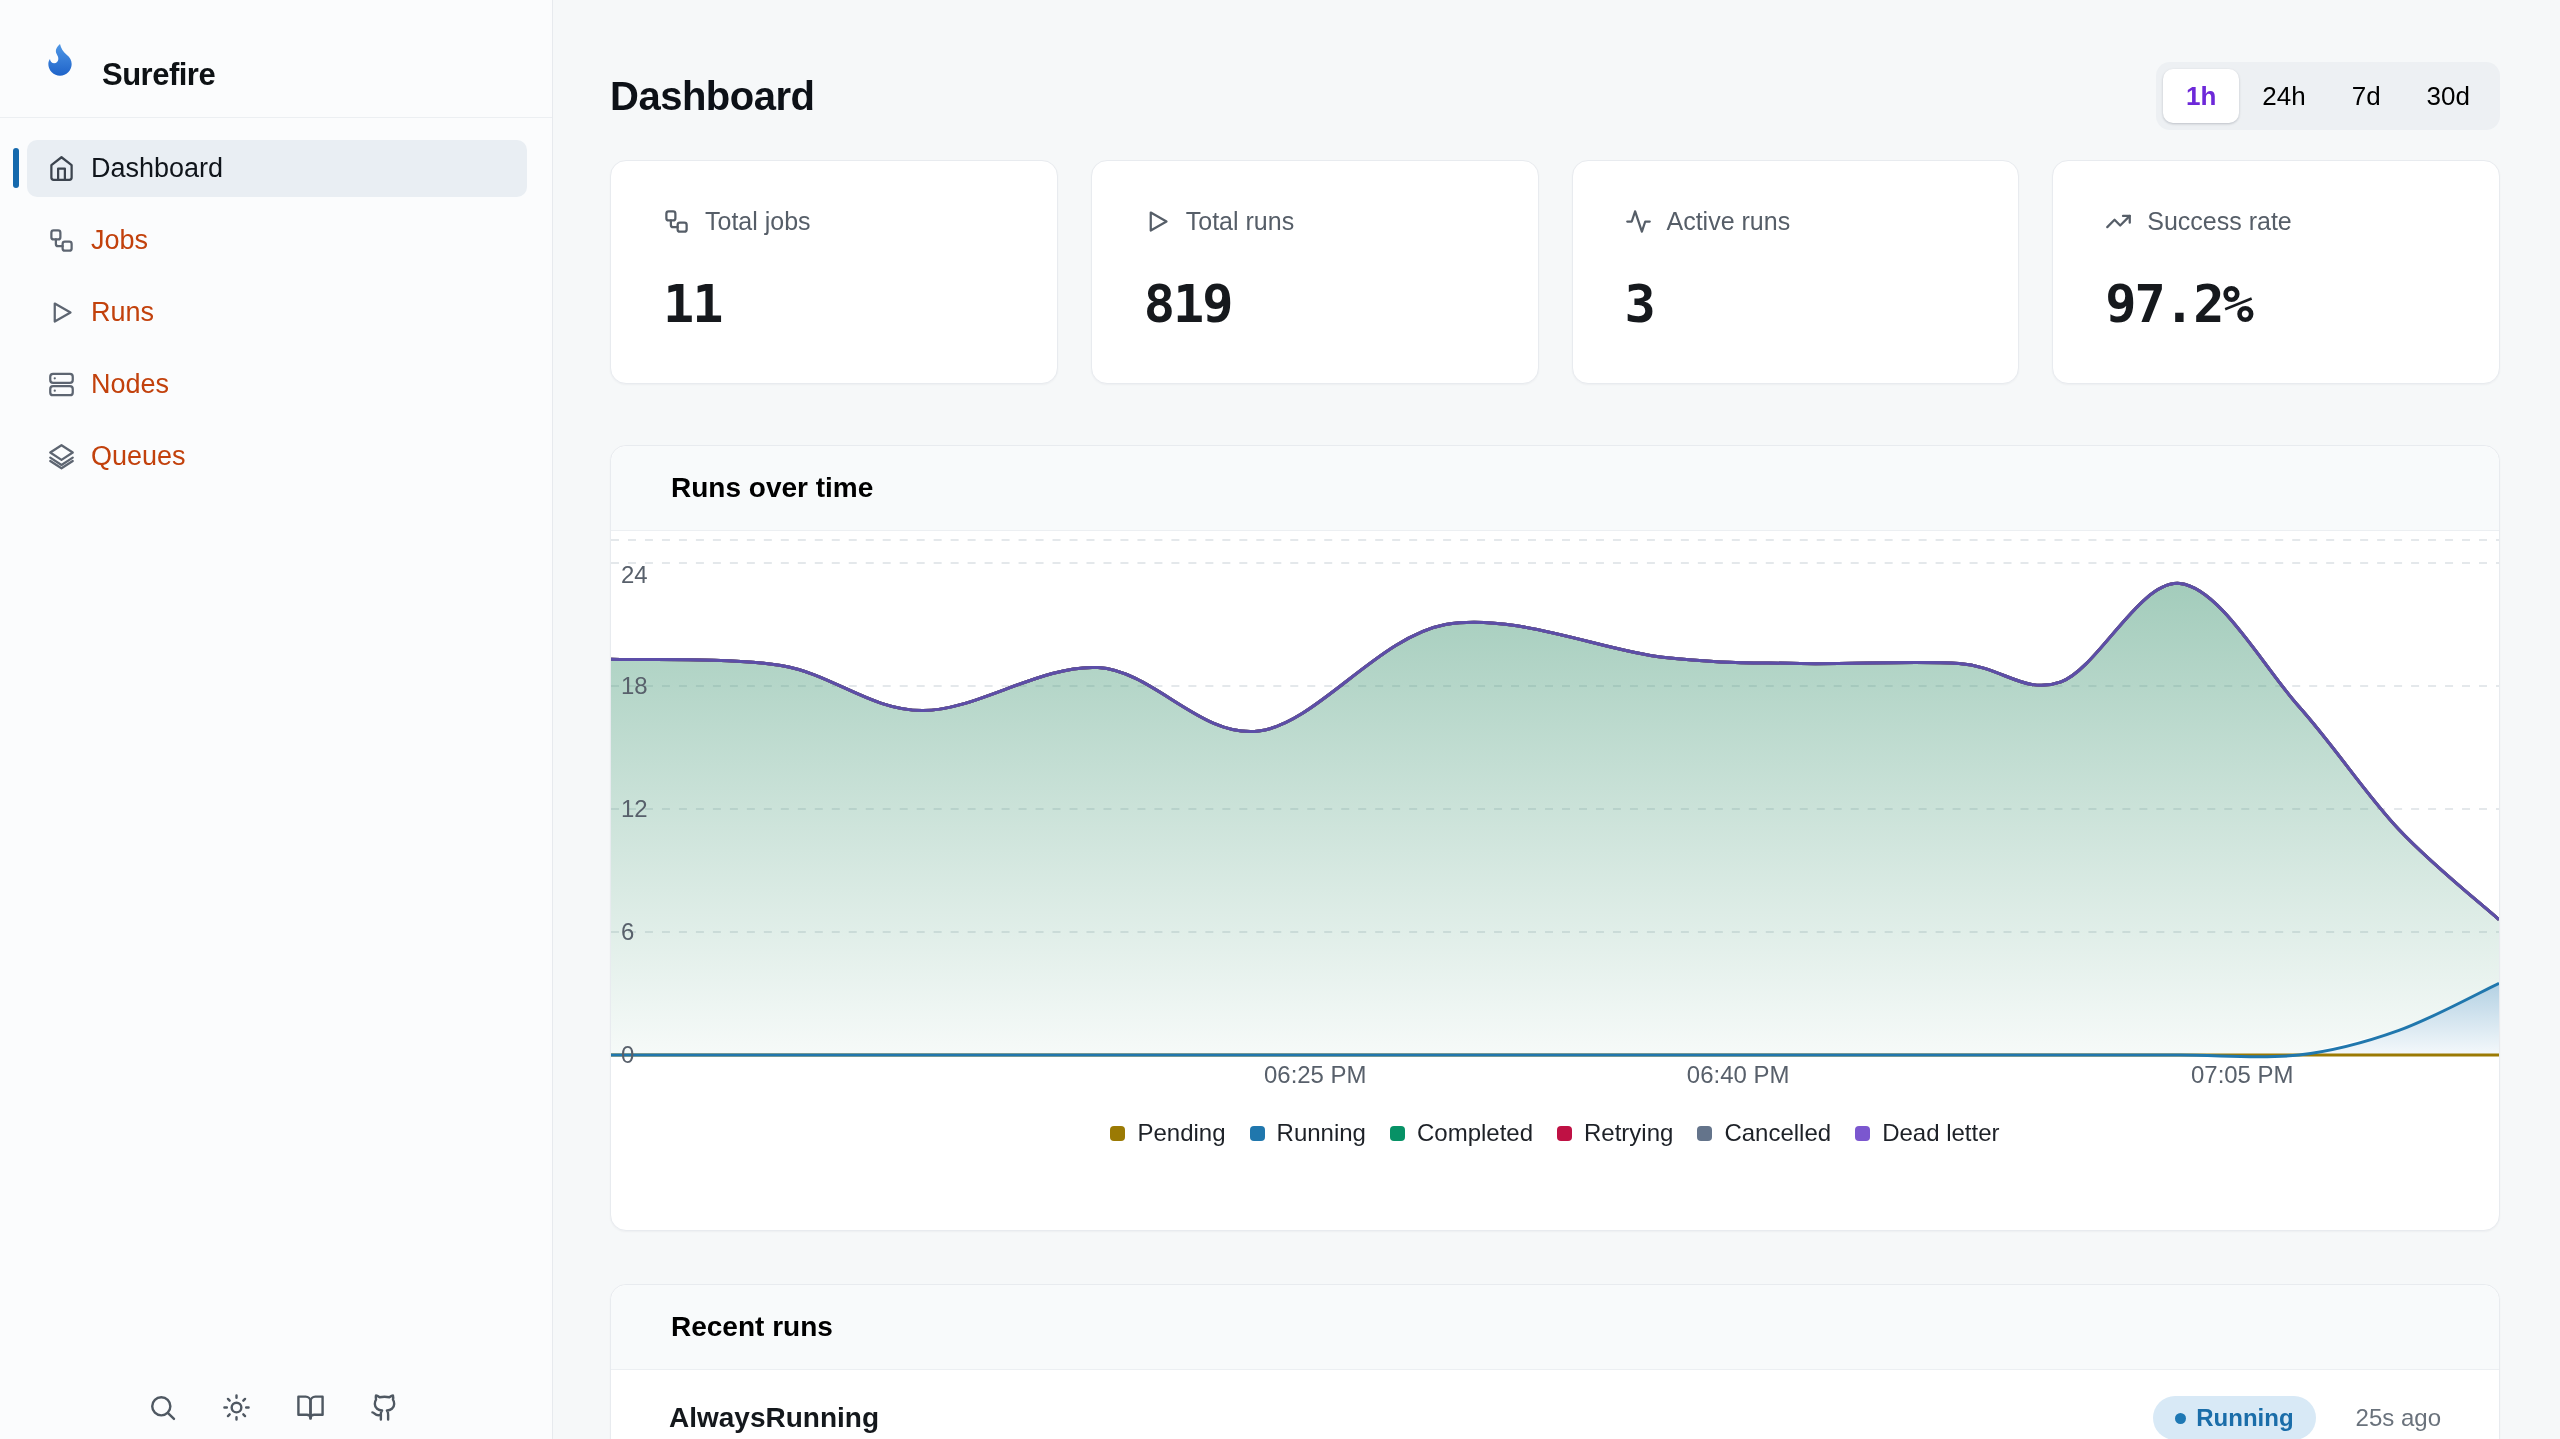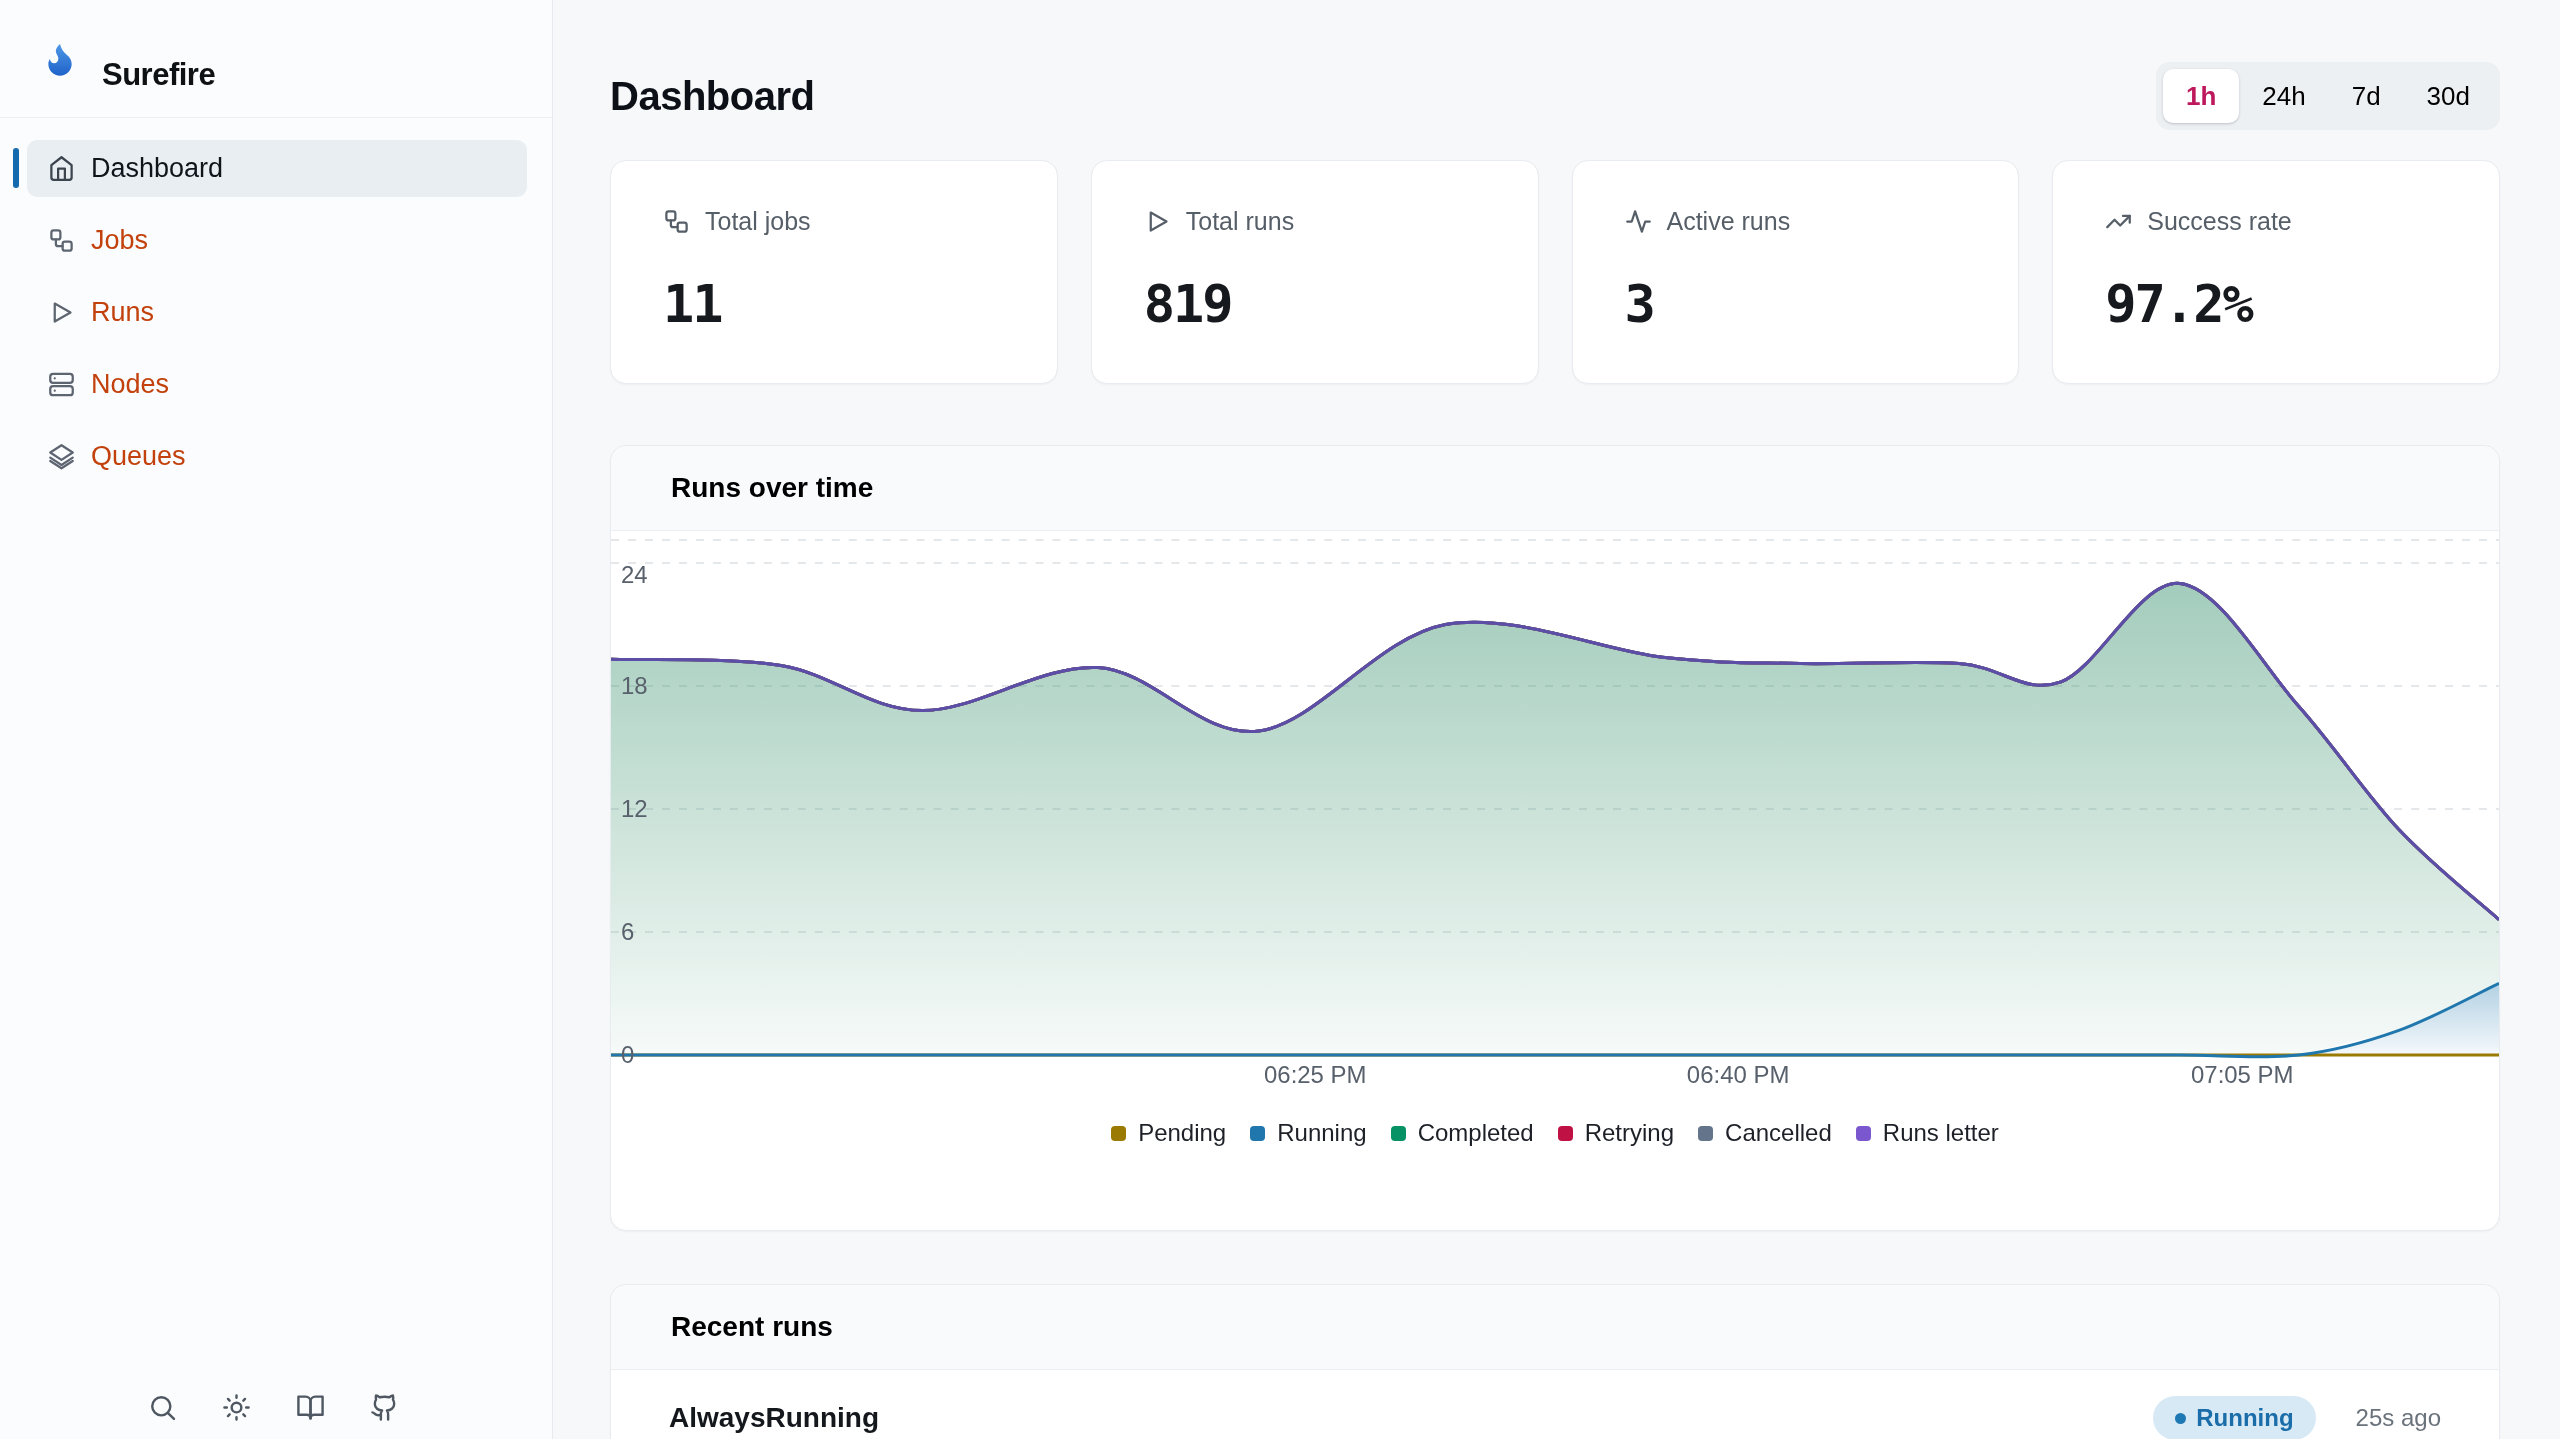--- a/index.html
+++ b/index.html
@@ -56,21 +56,21 @@
   .page-title { font-size:40px; font-weight:700; color:#0d1117; letter-spacing:-0.5px; }
 
   .range-control {
     background:#edf0f3; border-radius:14px; padding:7px; display:flex;
   }
   .range-btn {
     font-size:26px; color:#000000; padding:9px 23px; border-radius:10px;
     cursor:pointer; font-weight:500; line-height:1.4;
   }
   .range-btn.selected {
-    background:#ffffff; color:#be185d; font-weight:600;
+    background:#ffffff; color:#6d28d9; font-weight:600;
     box-shadow:0 1px 3px rgba(16,24,40,.14), 0 1px 2px rgba(16,24,40,.08);
   }
 
   
   .stats-row { margin-top:30px; display:grid; grid-template-columns:repeat(4,1fr); gap:33px; }
   .card {
     background:#ffffff; border:1px solid #e8ebef; border-radius:16px;
     box-shadow:0 1px 2px rgba(16,24,40,.04);
   }
   .stat-card { height:224px; padding:46px 52px; }
@@ -318,21 +318,21 @@
       <div class="legend-item">
           <span class="legend-chip" style="background: rgb(191, 17, 68);"></span>
           <span class="legend-label">Retrying</span>
         </div>
       <div class="legend-item">
           <span class="legend-chip" style="background: rgb(100, 116, 139);"></span>
           <span class="legend-label">Cancelled</span>
         </div>
       <div class="legend-item">
           <span class="legend-chip" style="background: rgb(123, 87, 207);"></span>
-          <span class="legend-label">Runs letter</span>
+          <span class="legend-label">Dead letter</span>
         </div>
     </div>
   </div>
 
   <div class="card recent-card">
     <div class="card-header">
       <span class="card-header-title">Recent runs</span>
     </div>
     <div class="recent-row">
       <span class="run-name">AlwaysRunning</span>

